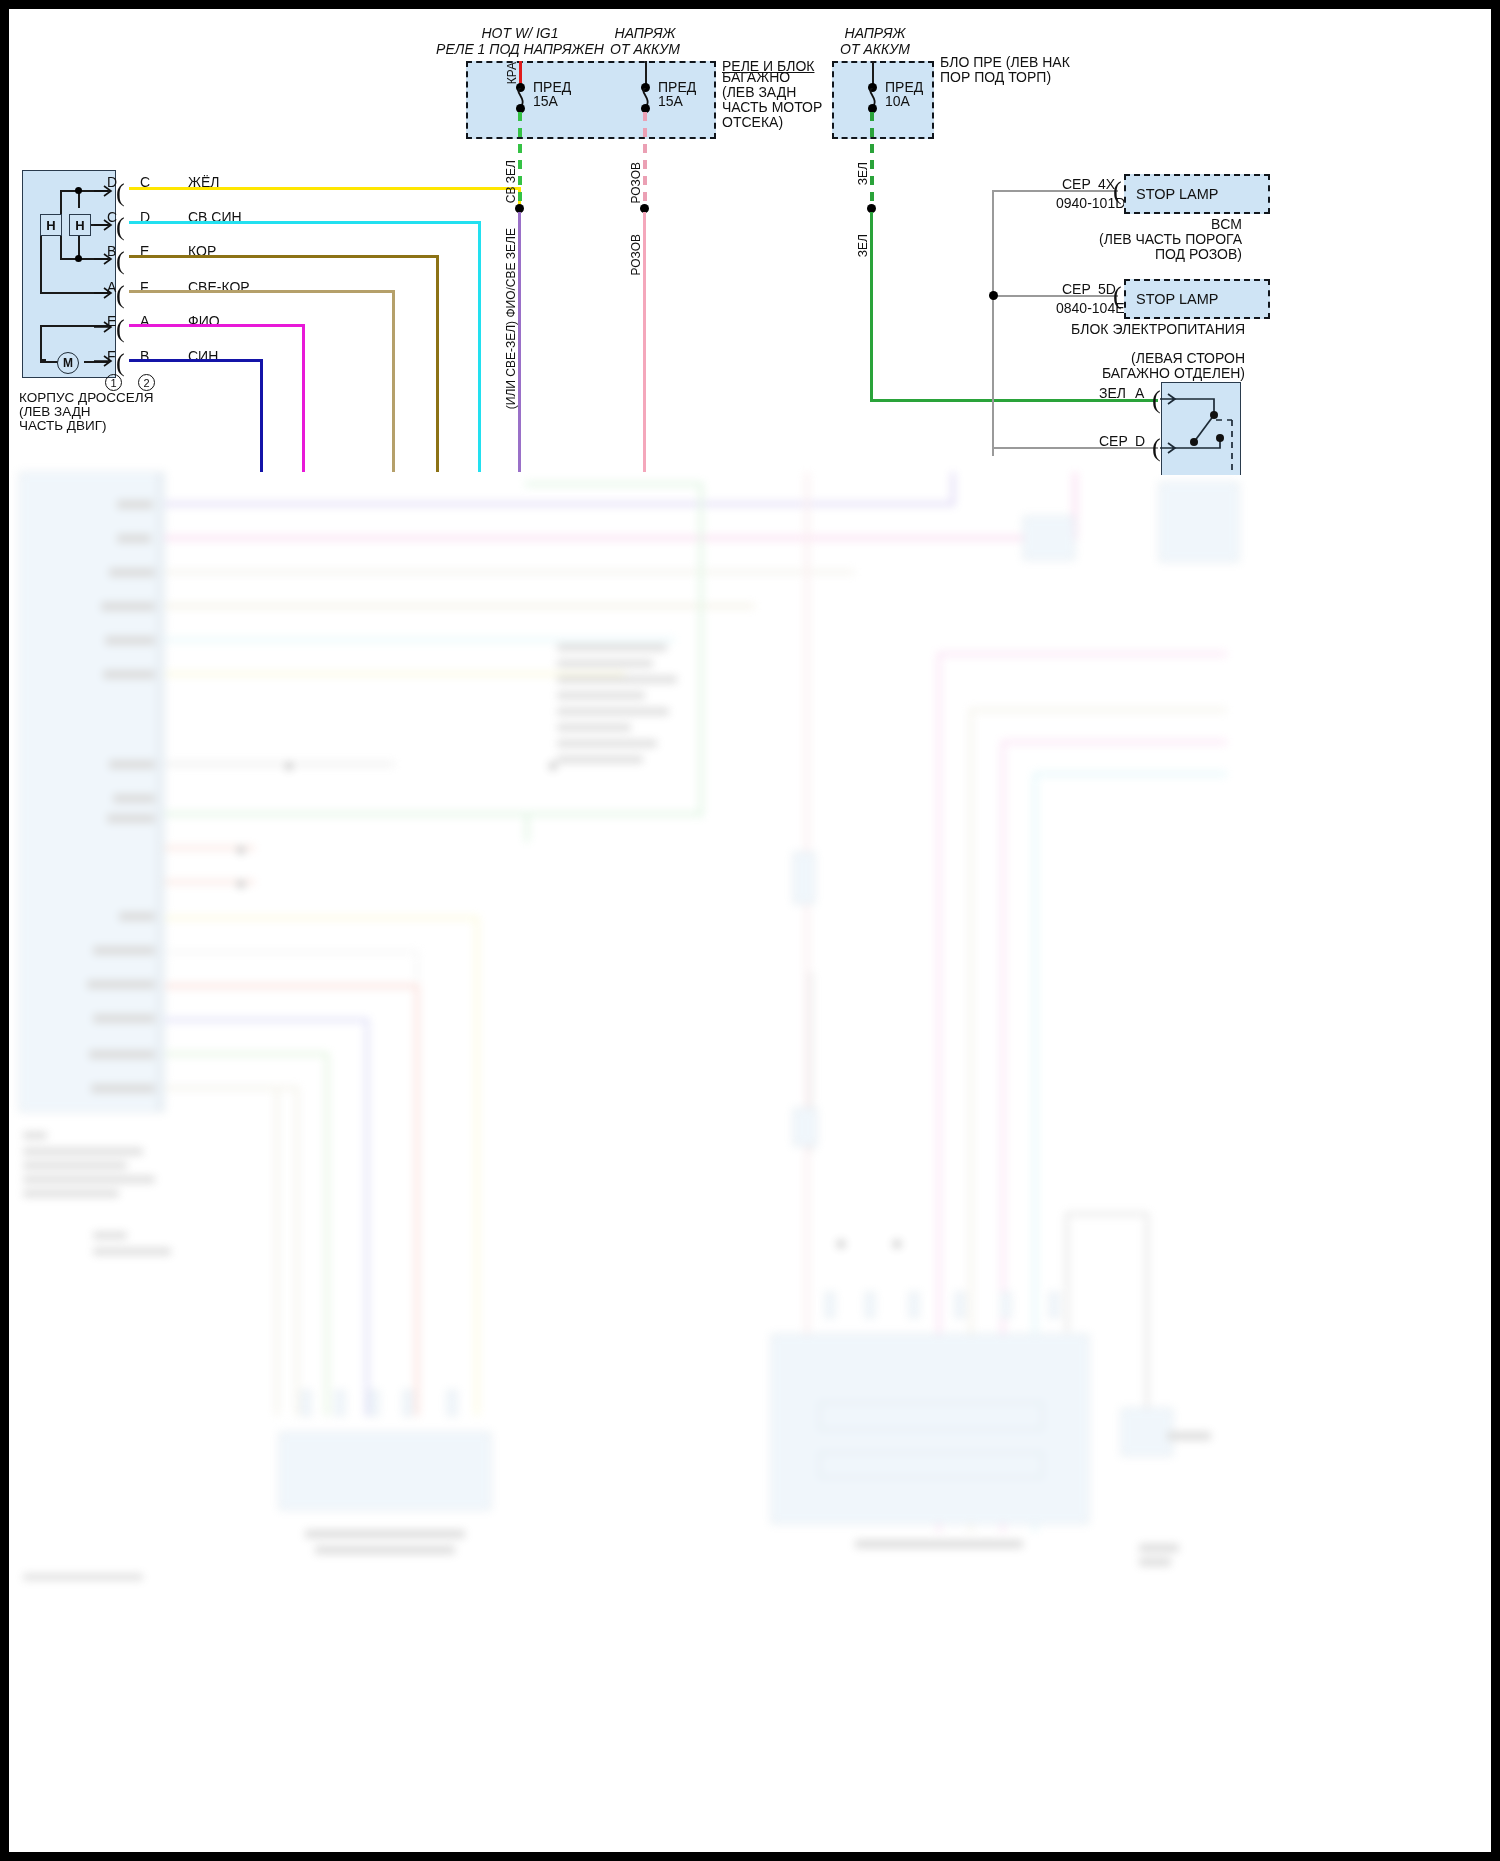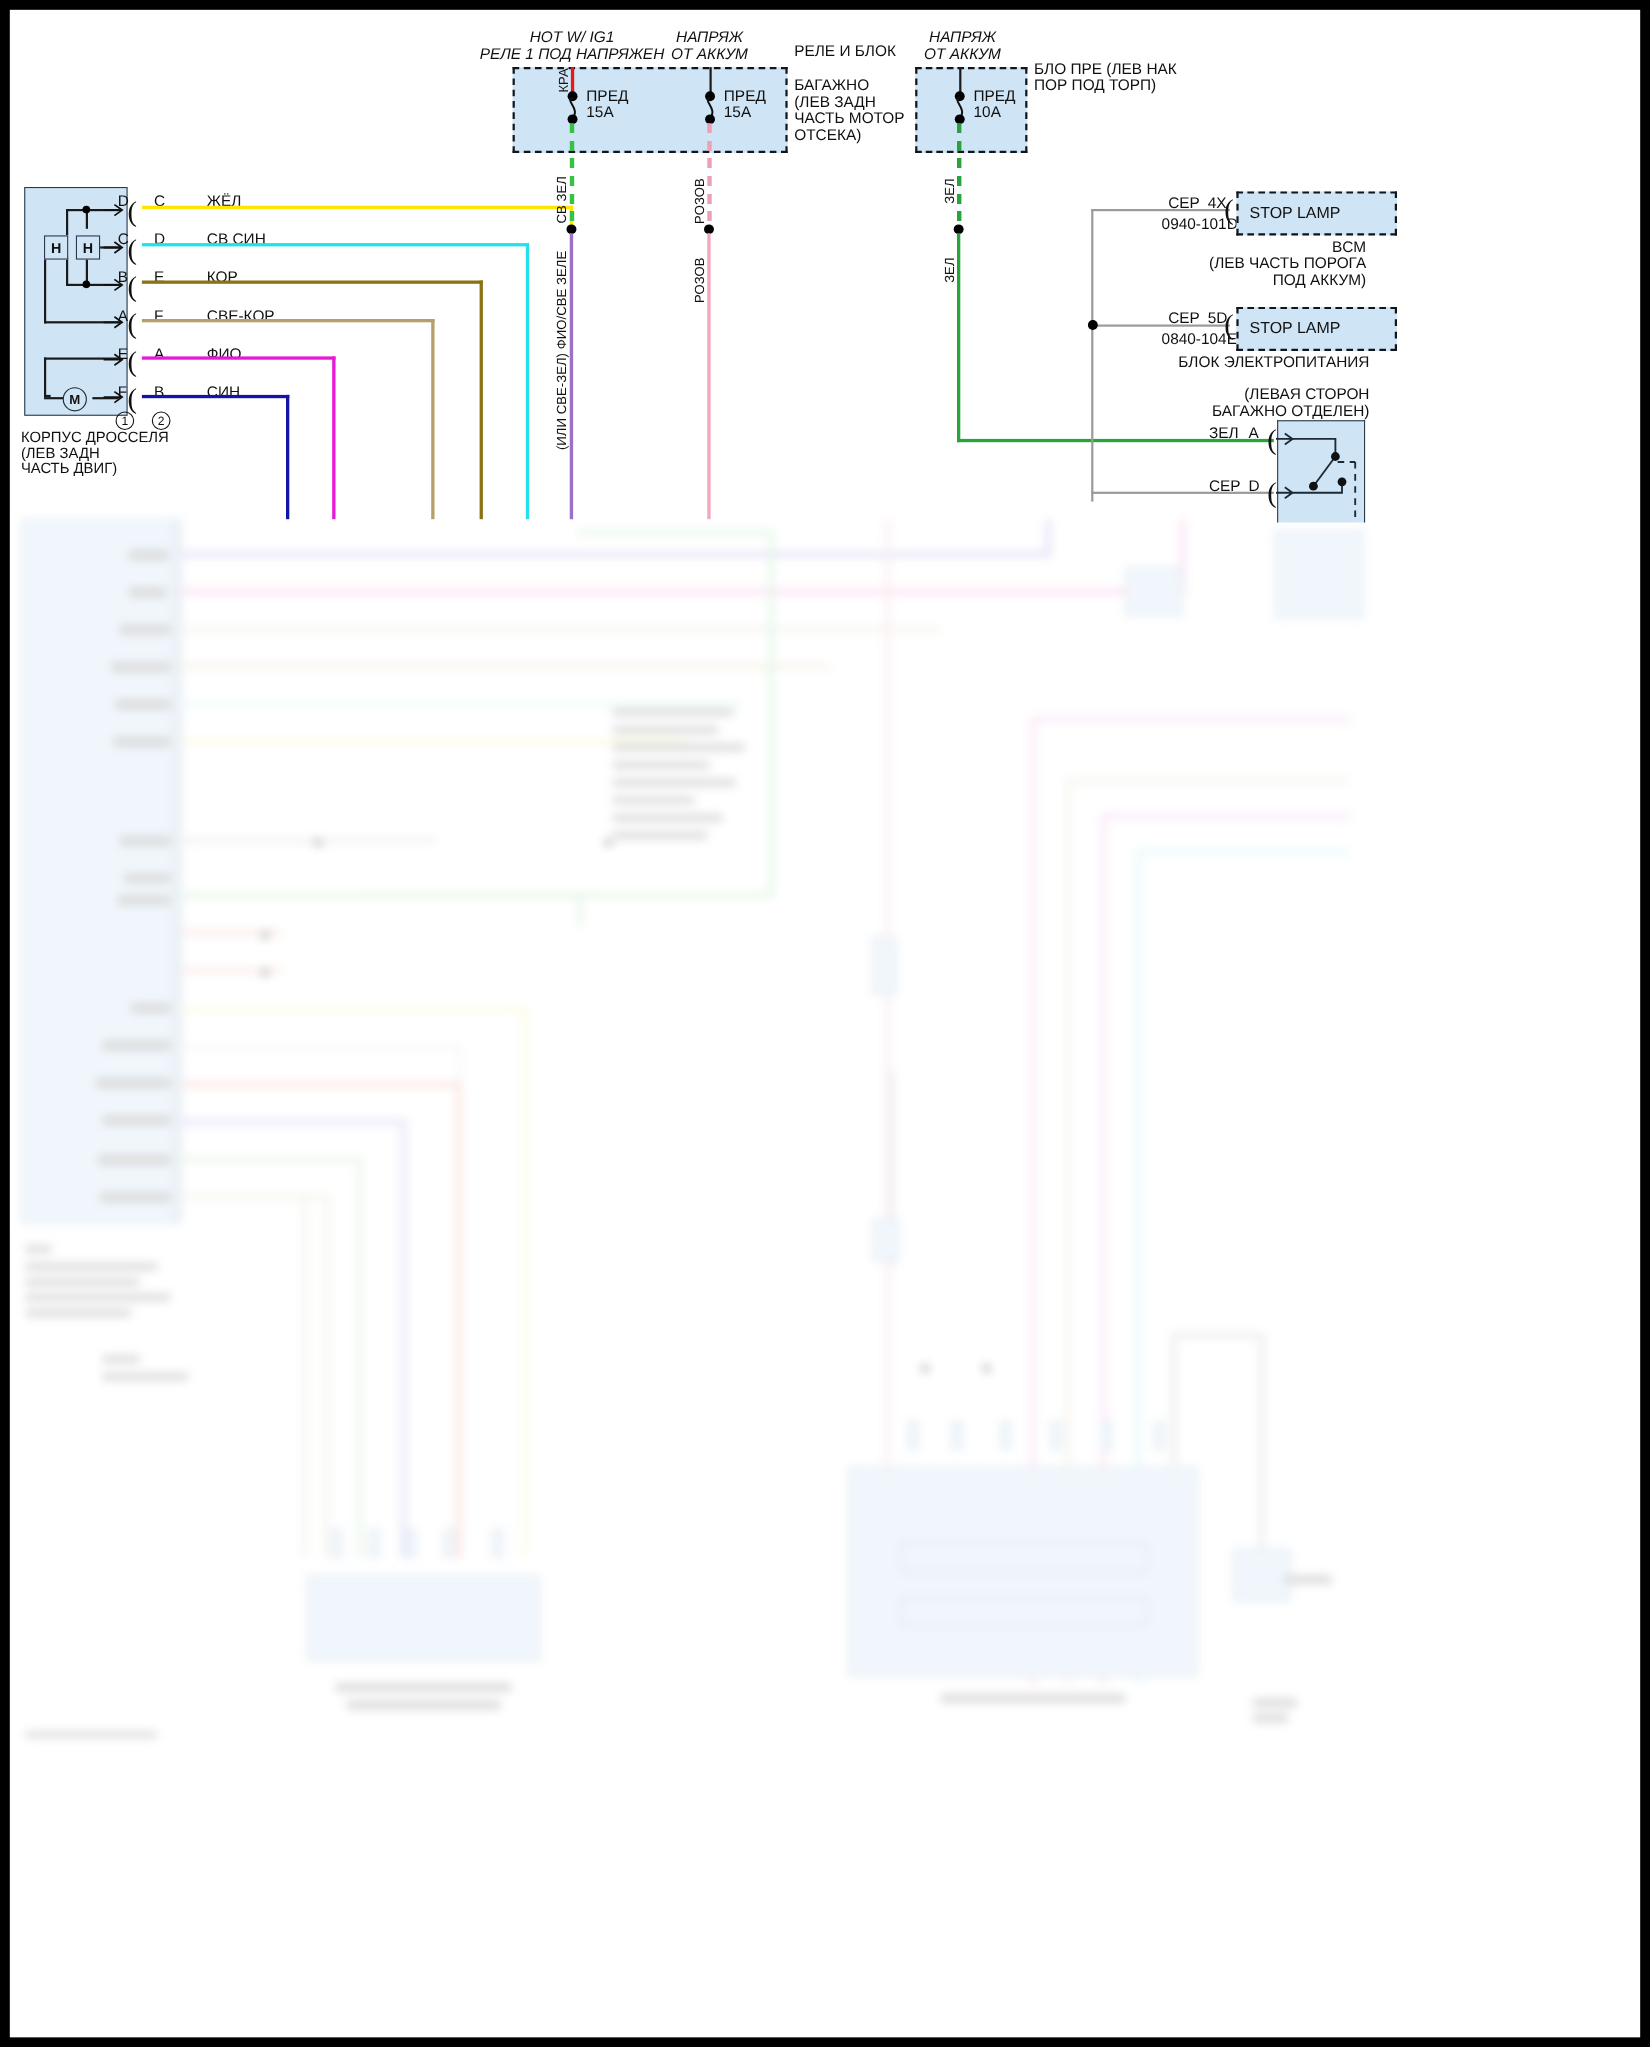--- a/index.html
+++ b/index.html
@@ -324,21 +324,21 @@
   <div class="dot" style="left:641px;top:104px;"></div>
   <div class="txt t14" style="left:658px;top:79px;">ПРЕД</div>
   <div class="txt t14" style="left:658px;top:93px;">15A</div>
 
   <div class="dashv" style="left:643px;top:112px;height:96px;background:repeating-linear-gradient(to bottom,#eba0b4 0,#eba0b4 9px,transparent 9px,transparent 16px);"></div>
   <div class="txt t12 vert" style="left:629px;top:162px;">РОЗОВ</div>
   <div class="dot" style="left:640px;top:204px;"></div>
   <div class="vline" style="left:643px;top:212px;height:260px;background:#f4a7bb;"></div>
   <div class="txt t12 vert" style="left:629px;top:234px;">РОЗОВ</div>
 
-  <div class="txt t14" style="left:722px;top:38px;">РЕЛЕ И БЛОК</div>
+  <div class="txt t14" style="left:722px;top:58px;text-decoration:underline;">РЕЛЕ И БЛОК</div>
   <div class="txt t14" style="left:722px;top:69px;">БАГАЖНО</div>
   <div class="txt t14" style="left:722px;top:84px;">(ЛЕВ ЗАДН</div>
   <div class="txt t14" style="left:722px;top:99px;">ЧАСТЬ МОТОР</div>
   <div class="txt t14" style="left:722px;top:114px;text-align:center;">ОТСЕКА)</div>
 
   <div class="txt t14 ctr" style="left:810px;top:25px;width:130px;">НАПРЯЖ</div>
   <div class="txt t14 ctr" style="left:810px;top:41px;width:130px;">ОТ АККУМ</div>
 
   <div class="box-dash" style="left:832px;top:61px;width:102px;height:78px;"></div>
 
@@ -370,21 +370,21 @@
 
   <div class="txt t14" style="left:1062px;top:176px;">СЕР</div>
   <div class="txt t14" style="left:1098px;top:176px;">4X</div>
   <div class="txt t14" style="left:1056px;top:195px;">0940-101D</div>
   <div class="conn" style="left:1113px;top:178px;">(</div>
   <div class="stoplamp" style="left:1124px;top:174px;width:146px;height:40px;">
     <span>STOP LAMP</span>
   </div>
   <div class="txt t14 rgt" style="left:1010px;top:216px;width:232px;">BCM</div>
   <div class="txt t14 rgt" style="left:1010px;top:231px;width:232px;">(ЛЕВ ЧАСТЬ ПОРОГА</div>
-  <div class="txt t14 rgt" style="left:1010px;top:246px;width:232px;">ПОД АККУМ)</div>
+  <div class="txt t14 rgt" style="left:1010px;top:246px;width:232px;">ПОД РОЗОВ)</div>
 
   <div class="txt t14" style="left:1062px;top:281px;">СЕР</div>
   <div class="txt t14" style="left:1098px;top:281px;">5D</div>
   <div class="txt t14" style="left:1056px;top:300px;">0840-104E</div>
   <div class="conn" style="left:1113px;top:283px;">(</div>
   <div class="stoplamp" style="left:1124px;top:279px;width:146px;height:40px;">
     <span>STOP LAMP</span>
   </div>
   <div class="txt t14 rgt" style="left:1010px;top:321px;width:235px;">БЛОК ЭЛЕКТРОПИТАНИЯ</div>
   <div class="txt t14 rgt" style="left:1010px;top:350px;width:235px;">(ЛЕВАЯ СТОРОН</div>

